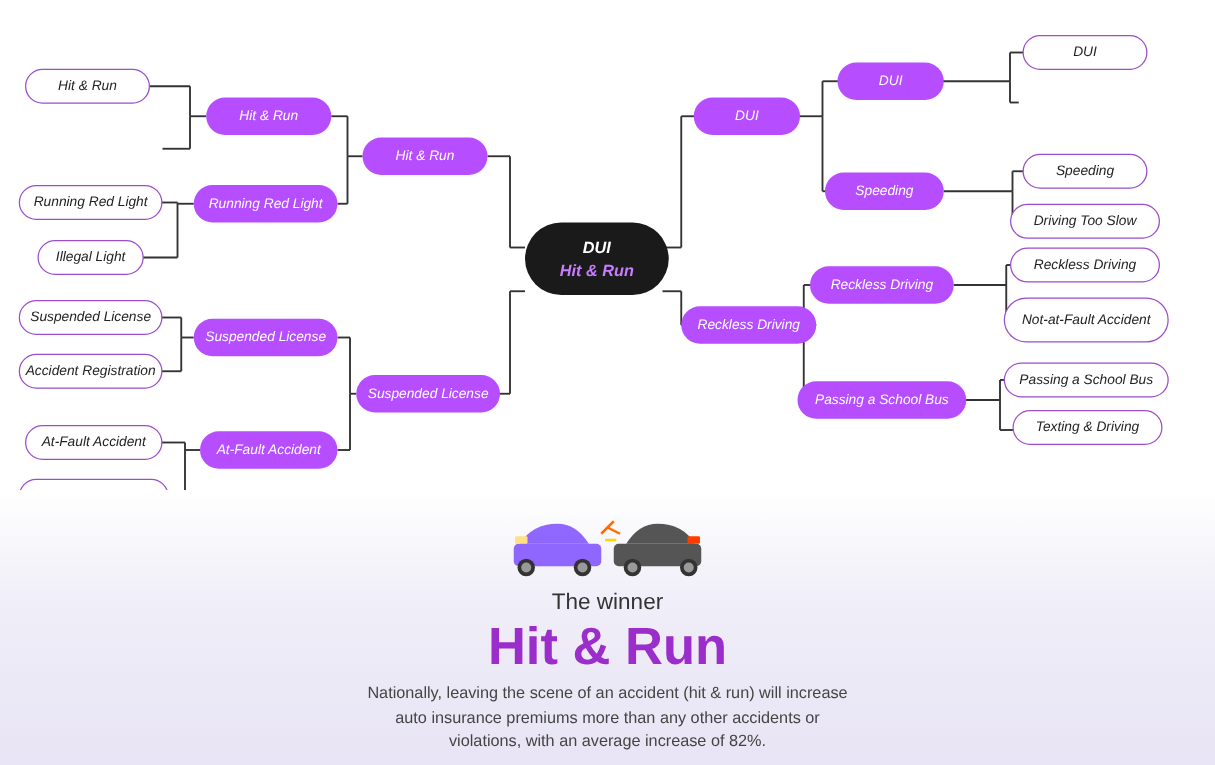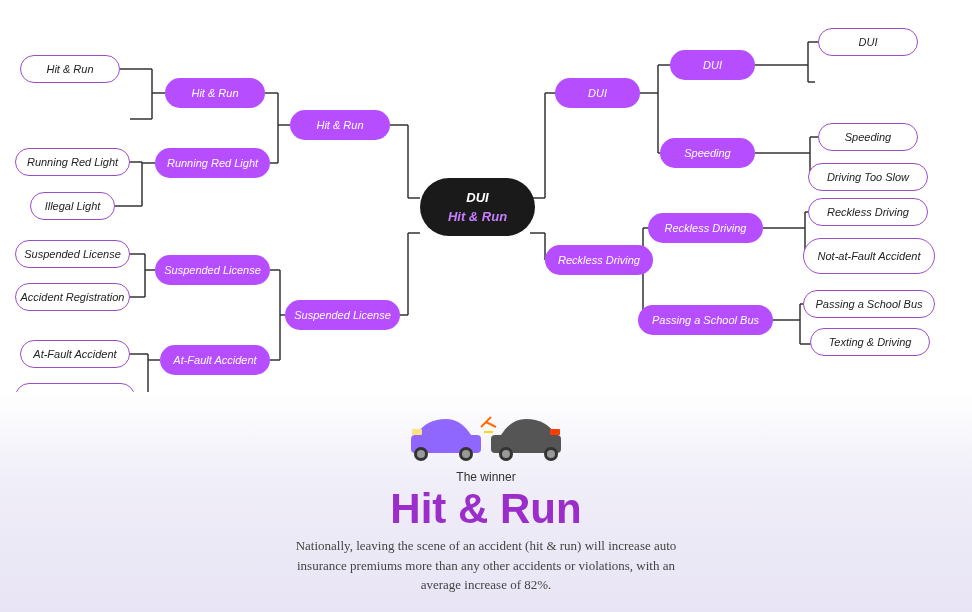--- a/index.html
+++ b/index.html
@@ -67,38 +67,37 @@
       height: 220px;
       background: linear-gradient(180deg, #fff 0%, #f0eef8 40%, #e8e4f5 100%);
       display: flex;
       flex-direction: column;
       align-items: center;
       justify-content: flex-start;
       padding-top: 10px;
     }
 
     .winner-label {
-      font-size: 12px;
+      font-size: 18px;
       color: #333;
       margin-bottom: 2px;
     }
     .winner-name {
       font-size: 42px;
       font-weight: 700;
       color: #9b2dca;
       margin-bottom: 4px;
       line-height: 1.1;
     }
     .winner-desc {
       font-size: 13px;
       color: #444;
       text-align: center;
       max-width: 400px;
       line-height: 1.5;
-      font-family: Liberation Serif, serif;
     }
   </style>
 </head>
 <body>
 
 <div class="bracket-container">
 
   <svg class="lines-svg">
 
     <line x1="120" y1="69" x2="152" y2="69" stroke="#333" stroke-width="1.5"></line>

